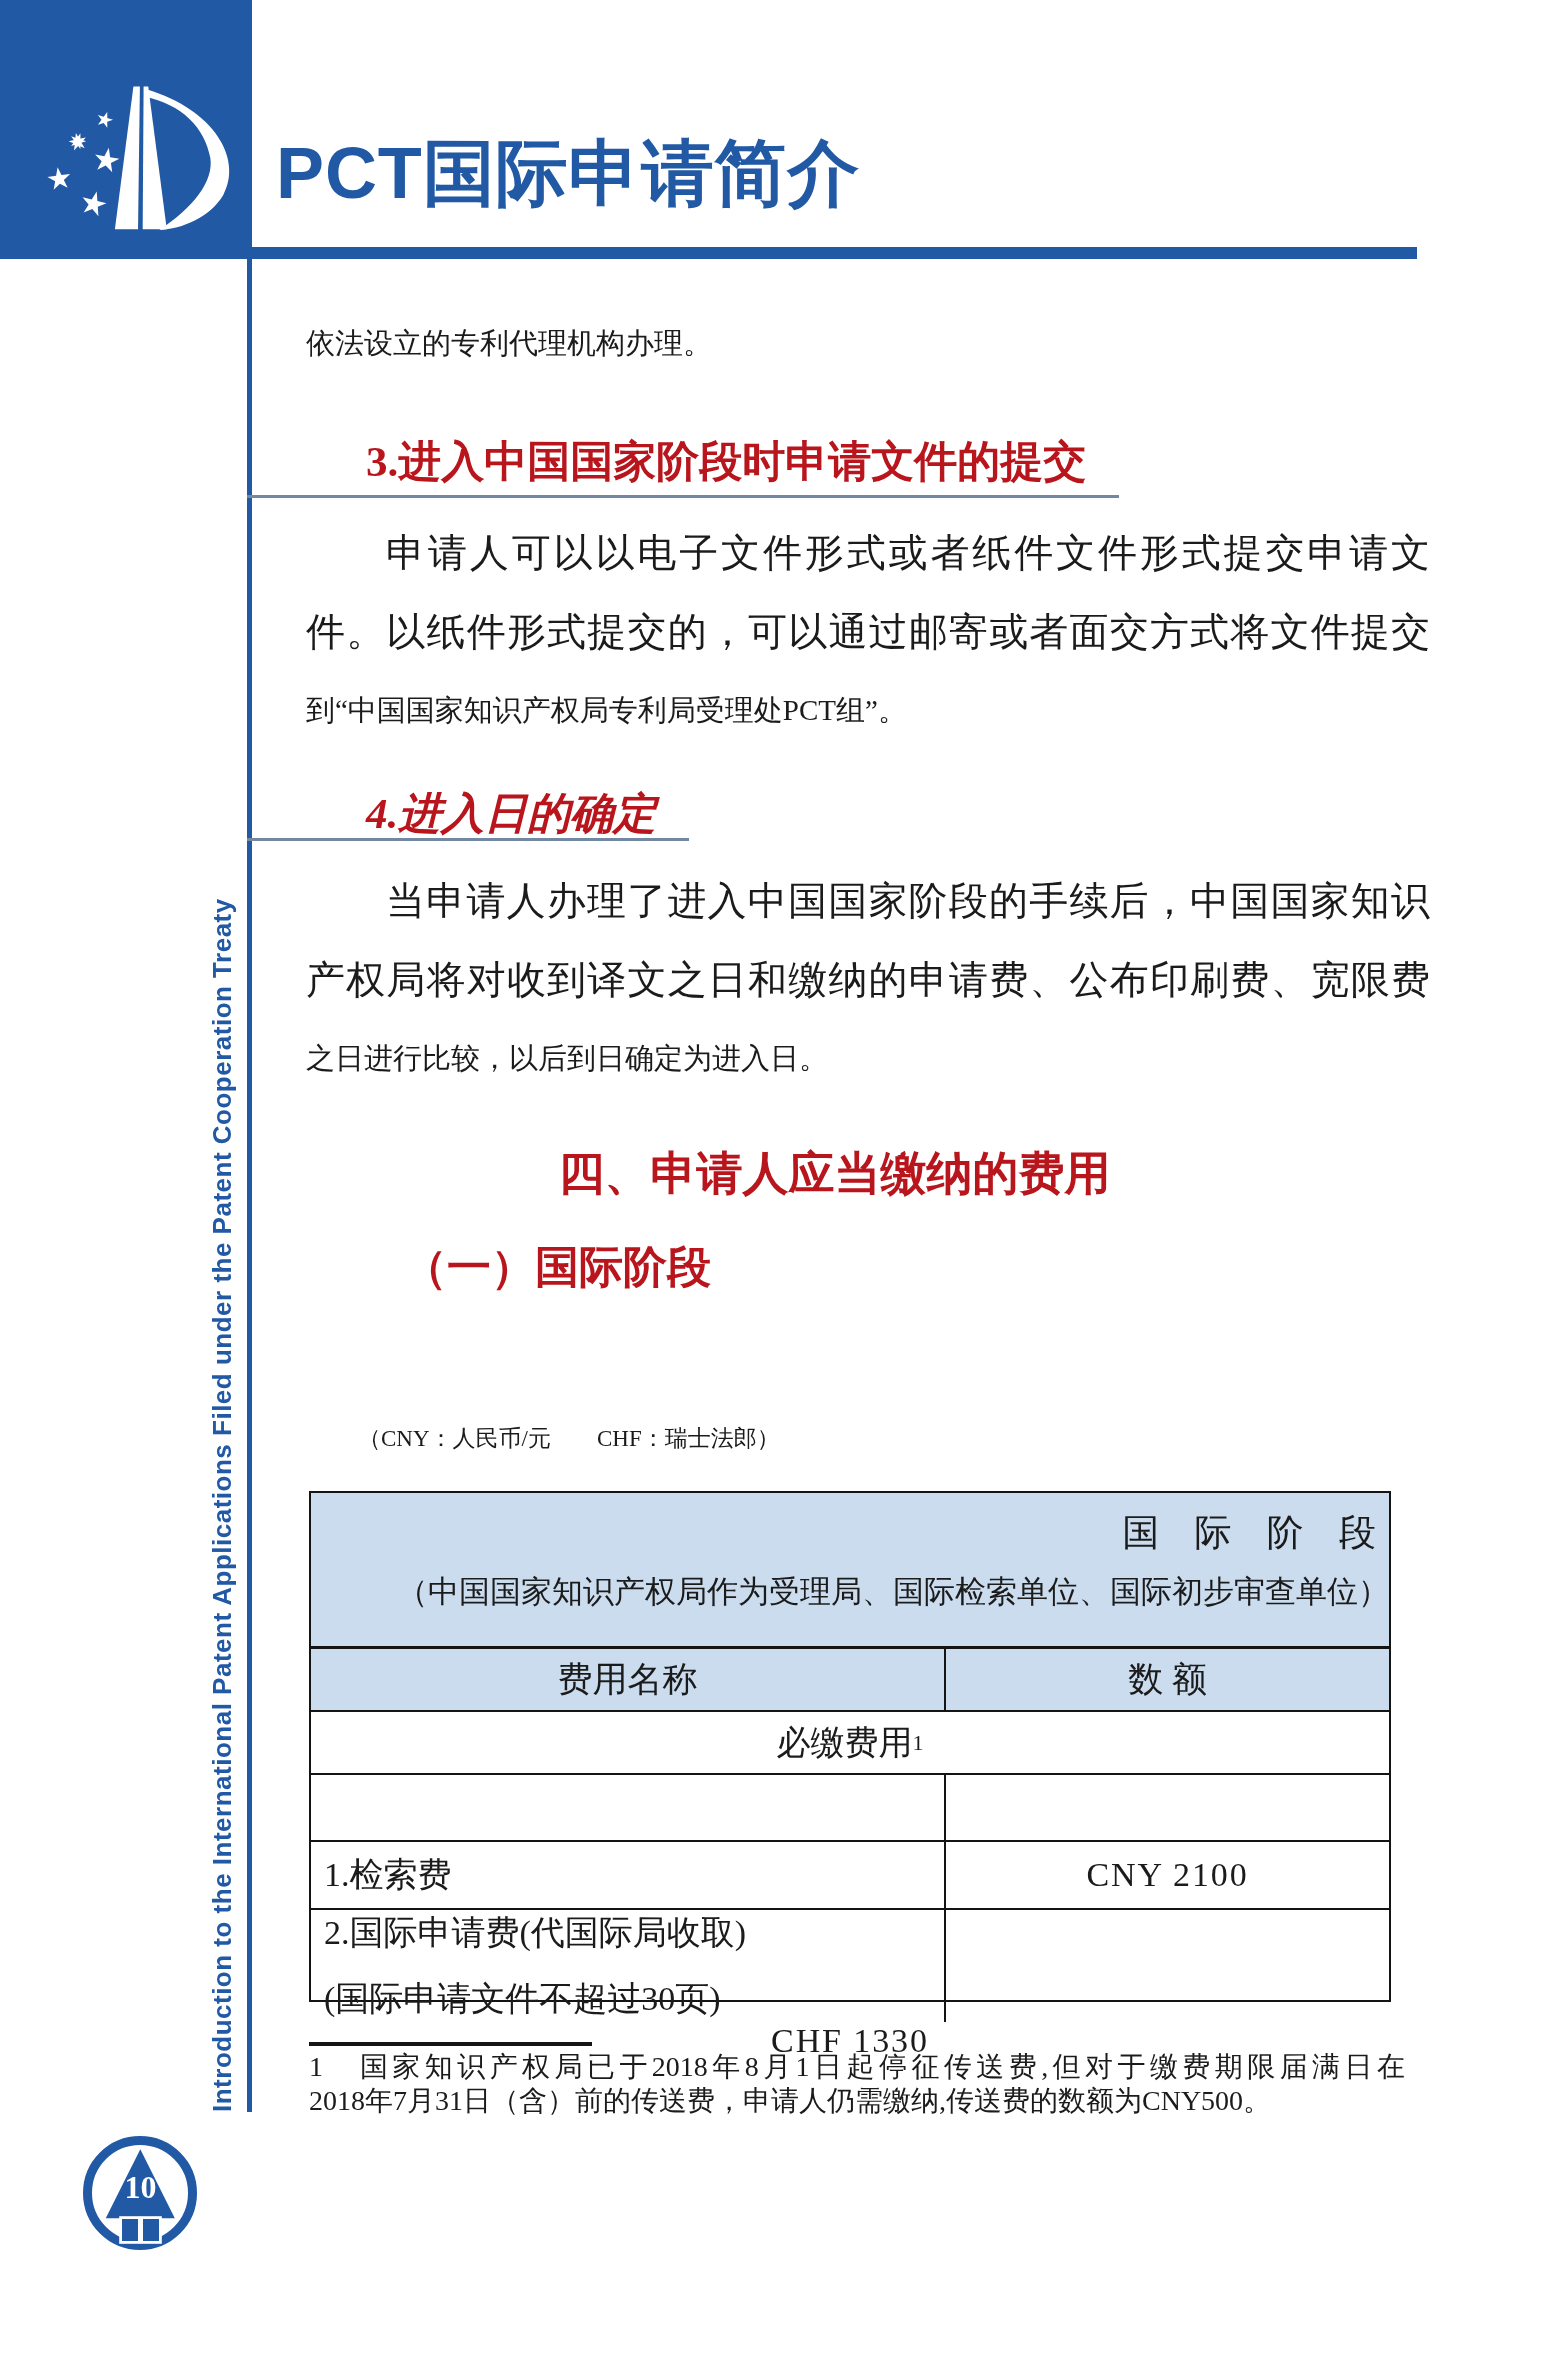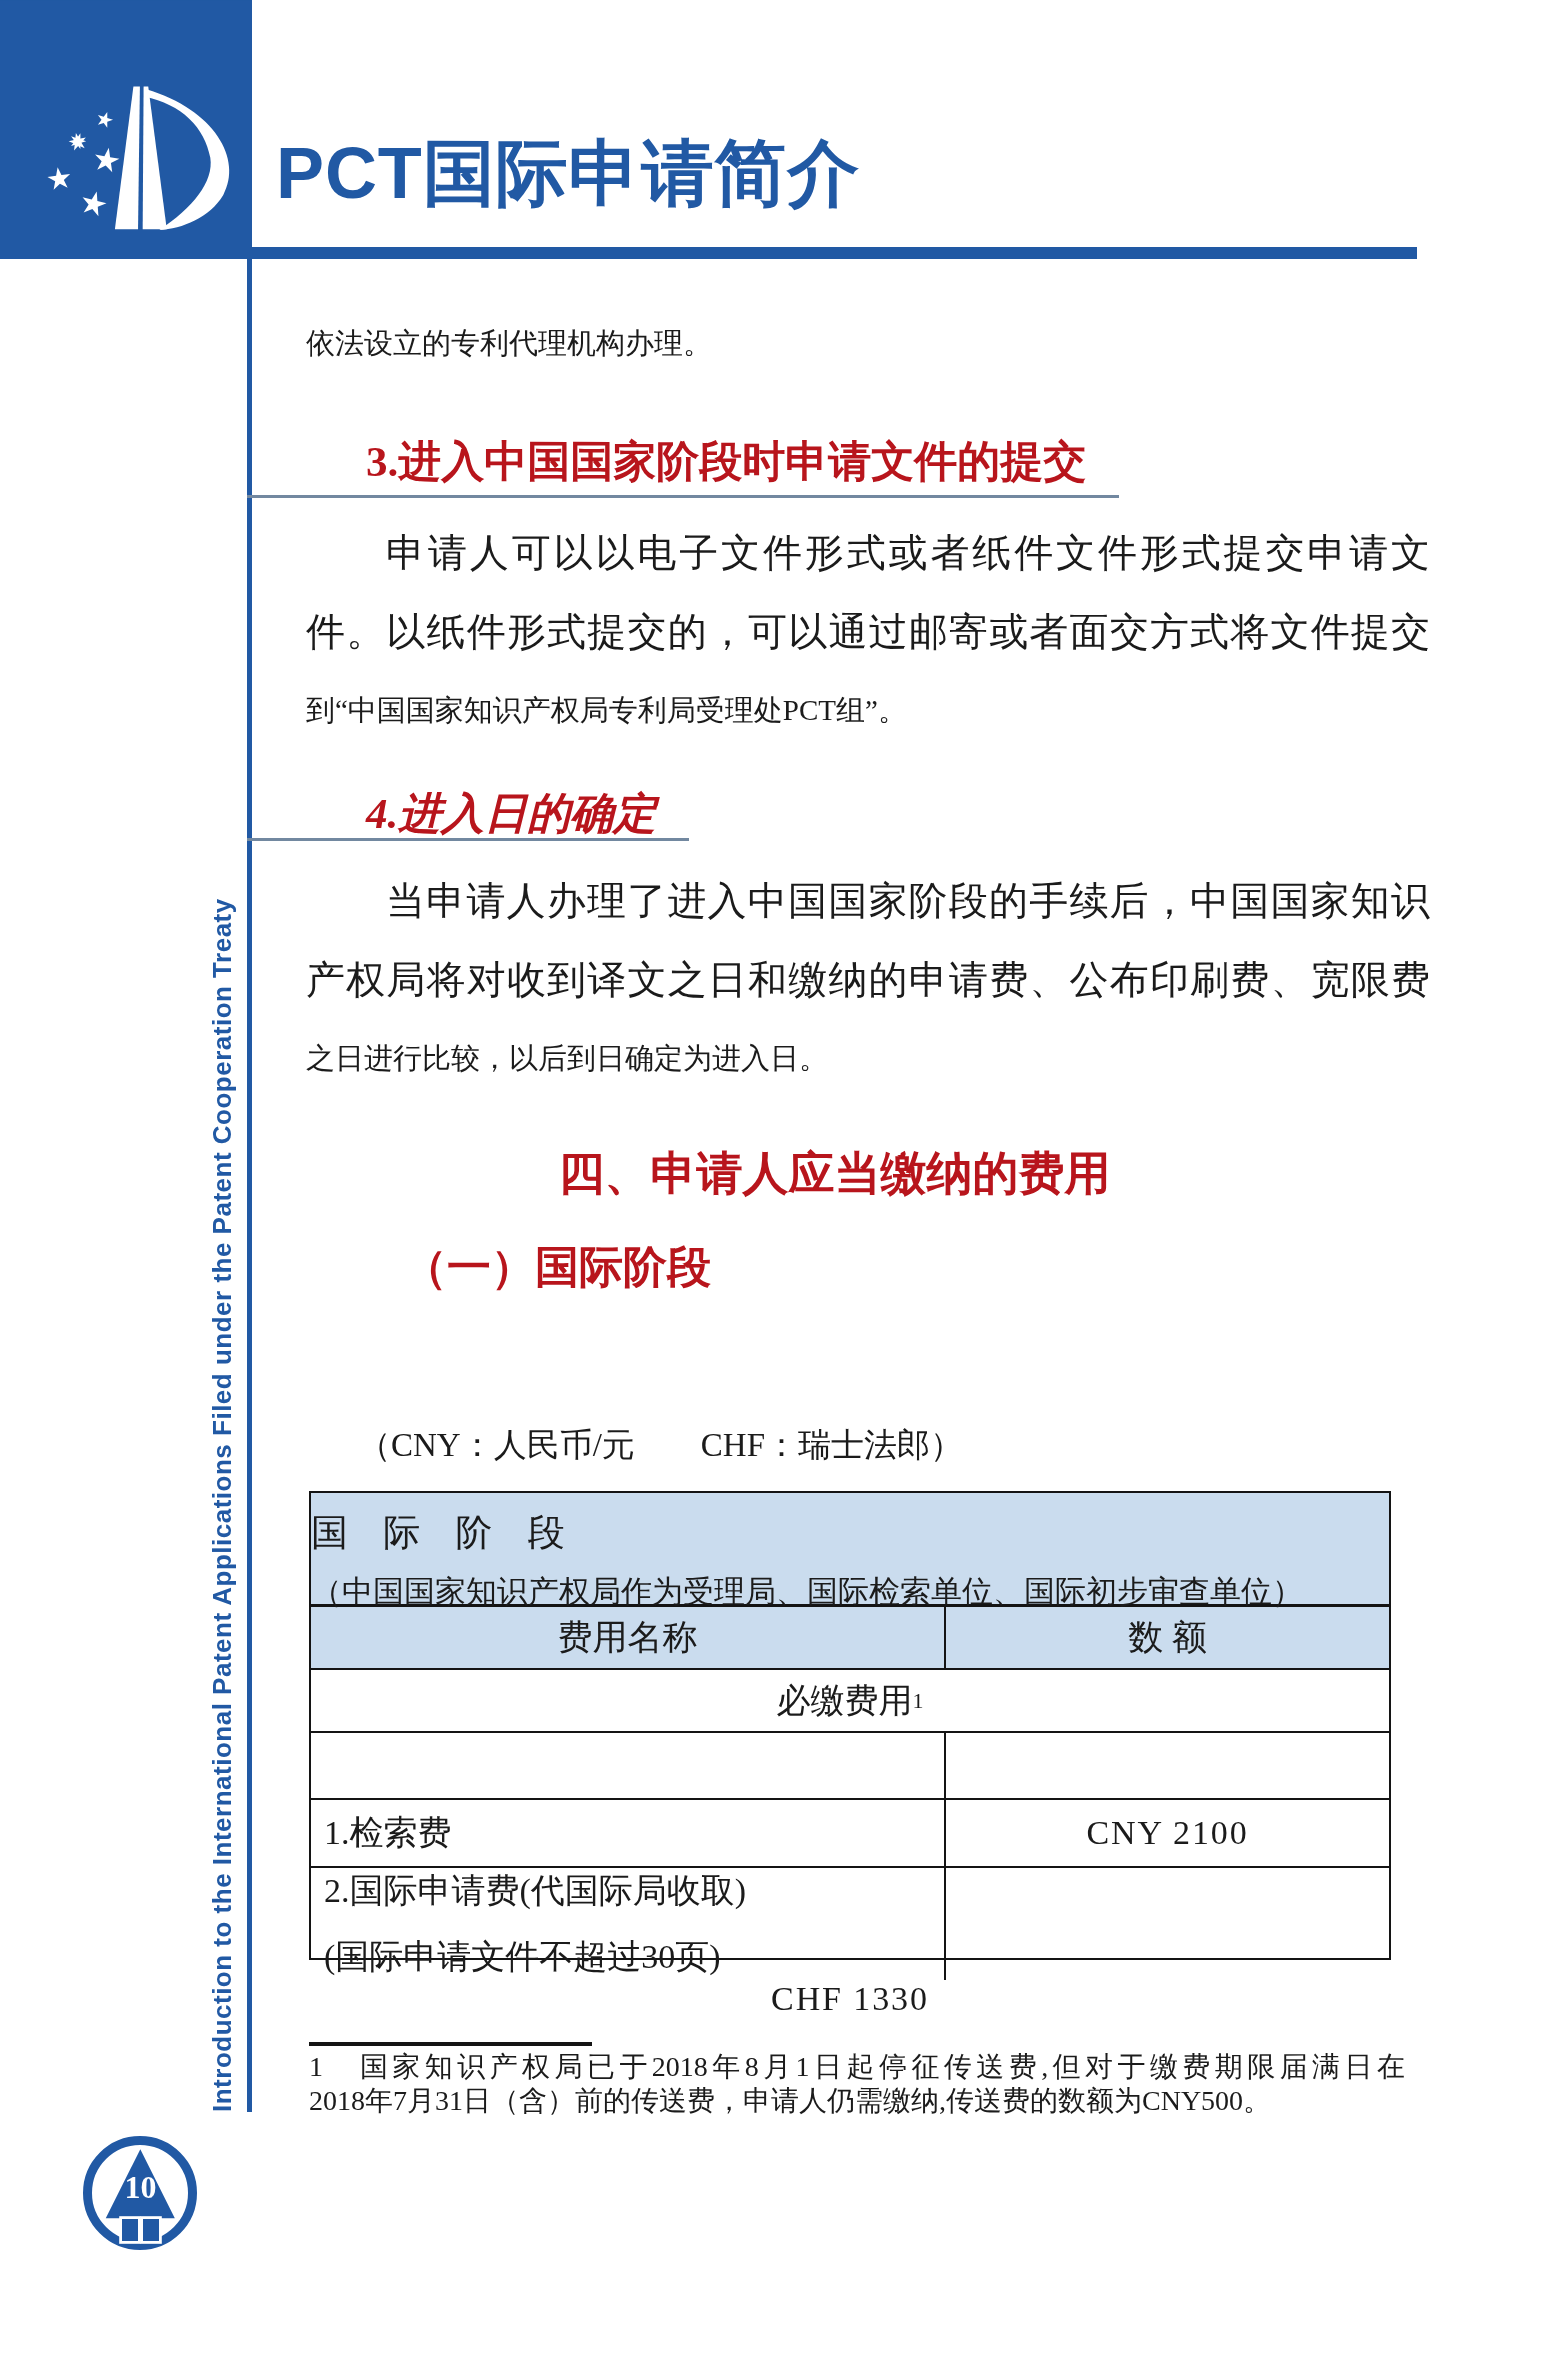--- a/index.html
+++ b/index.html
@@ -23,28 +23,28 @@
   .col{position:absolute;left:306px;width:1124px;}
   .body-line{font-size:29px;line-height:79px;white-space:nowrap;}
   .jline{white-space:normal;text-align:justify;text-align-last:justify;line-height:79px;font-size:39px;}
   .indent{text-indent:80px;}
   .red-h{position:absolute;font-weight:bold;color:#b8151c;white-space:nowrap;}
   .h34{left:366px;font-size:43px;line-height:1.2;}
   .h-rule{position:absolute;height:2.8px;background:#7288a0;}
   .fees-h{font-family:"Liberation Sans","DejaVu Sans",sans-serif;font-size:46px;font-weight:bold;
           color:#b8151c;text-align:center;white-space:nowrap;}
   .sub-h{font-size:44px;font-weight:bold;color:#b8151c;white-space:nowrap;}
-  .cur-note{position:absolute;left:358px;top:1423px;font-size:33px;white-space:nowrap;}
+  .cur-note{position:absolute;left:358px;top:1423px;font-size:23px;white-space:nowrap;}
 
   
   .fee-table{position:absolute;left:309px;top:1491px;width:1082px;border:2.8px solid #141414;
              box-sizing:border-box;background:#fff;}
   .t-row{display:flex;box-sizing:border-box;}
   .blue{background:#cadcee;}
-  .t-head{display:block;height:114px;border-bottom:3.7px solid #141414;text-align:left;box-sizing:border-box;}
+  .t-head{display:block;height:156px;border-bottom:3.7px solid #141414;text-align:right;box-sizing:border-box;}
   .t-title{font-size:37px;letter-spacing:13px;padding-top:15px;}
   .t-sub{font-size:31px;padding-top:13px;}
   .cell-l{width:635px;box-sizing:border-box;display:flex;align-items:center;}
   .cell-r{flex:1;box-sizing:border-box;display:flex;align-items:center;justify-content:center;}
   .div-r{border-right:2.8px solid #141414;}
   .row-cols{height:63px;border-bottom:2.8px solid #141414;font-size:35px;}
   .row-cols .cell-l{justify-content:center;}
   .row-span{height:61px;border-bottom:2.8px solid #141414;display:flex;align-items:center;
             justify-content:center;font-size:34px;}
   .row-empty{height:67px;border-bottom:2.8px solid #141414;}

